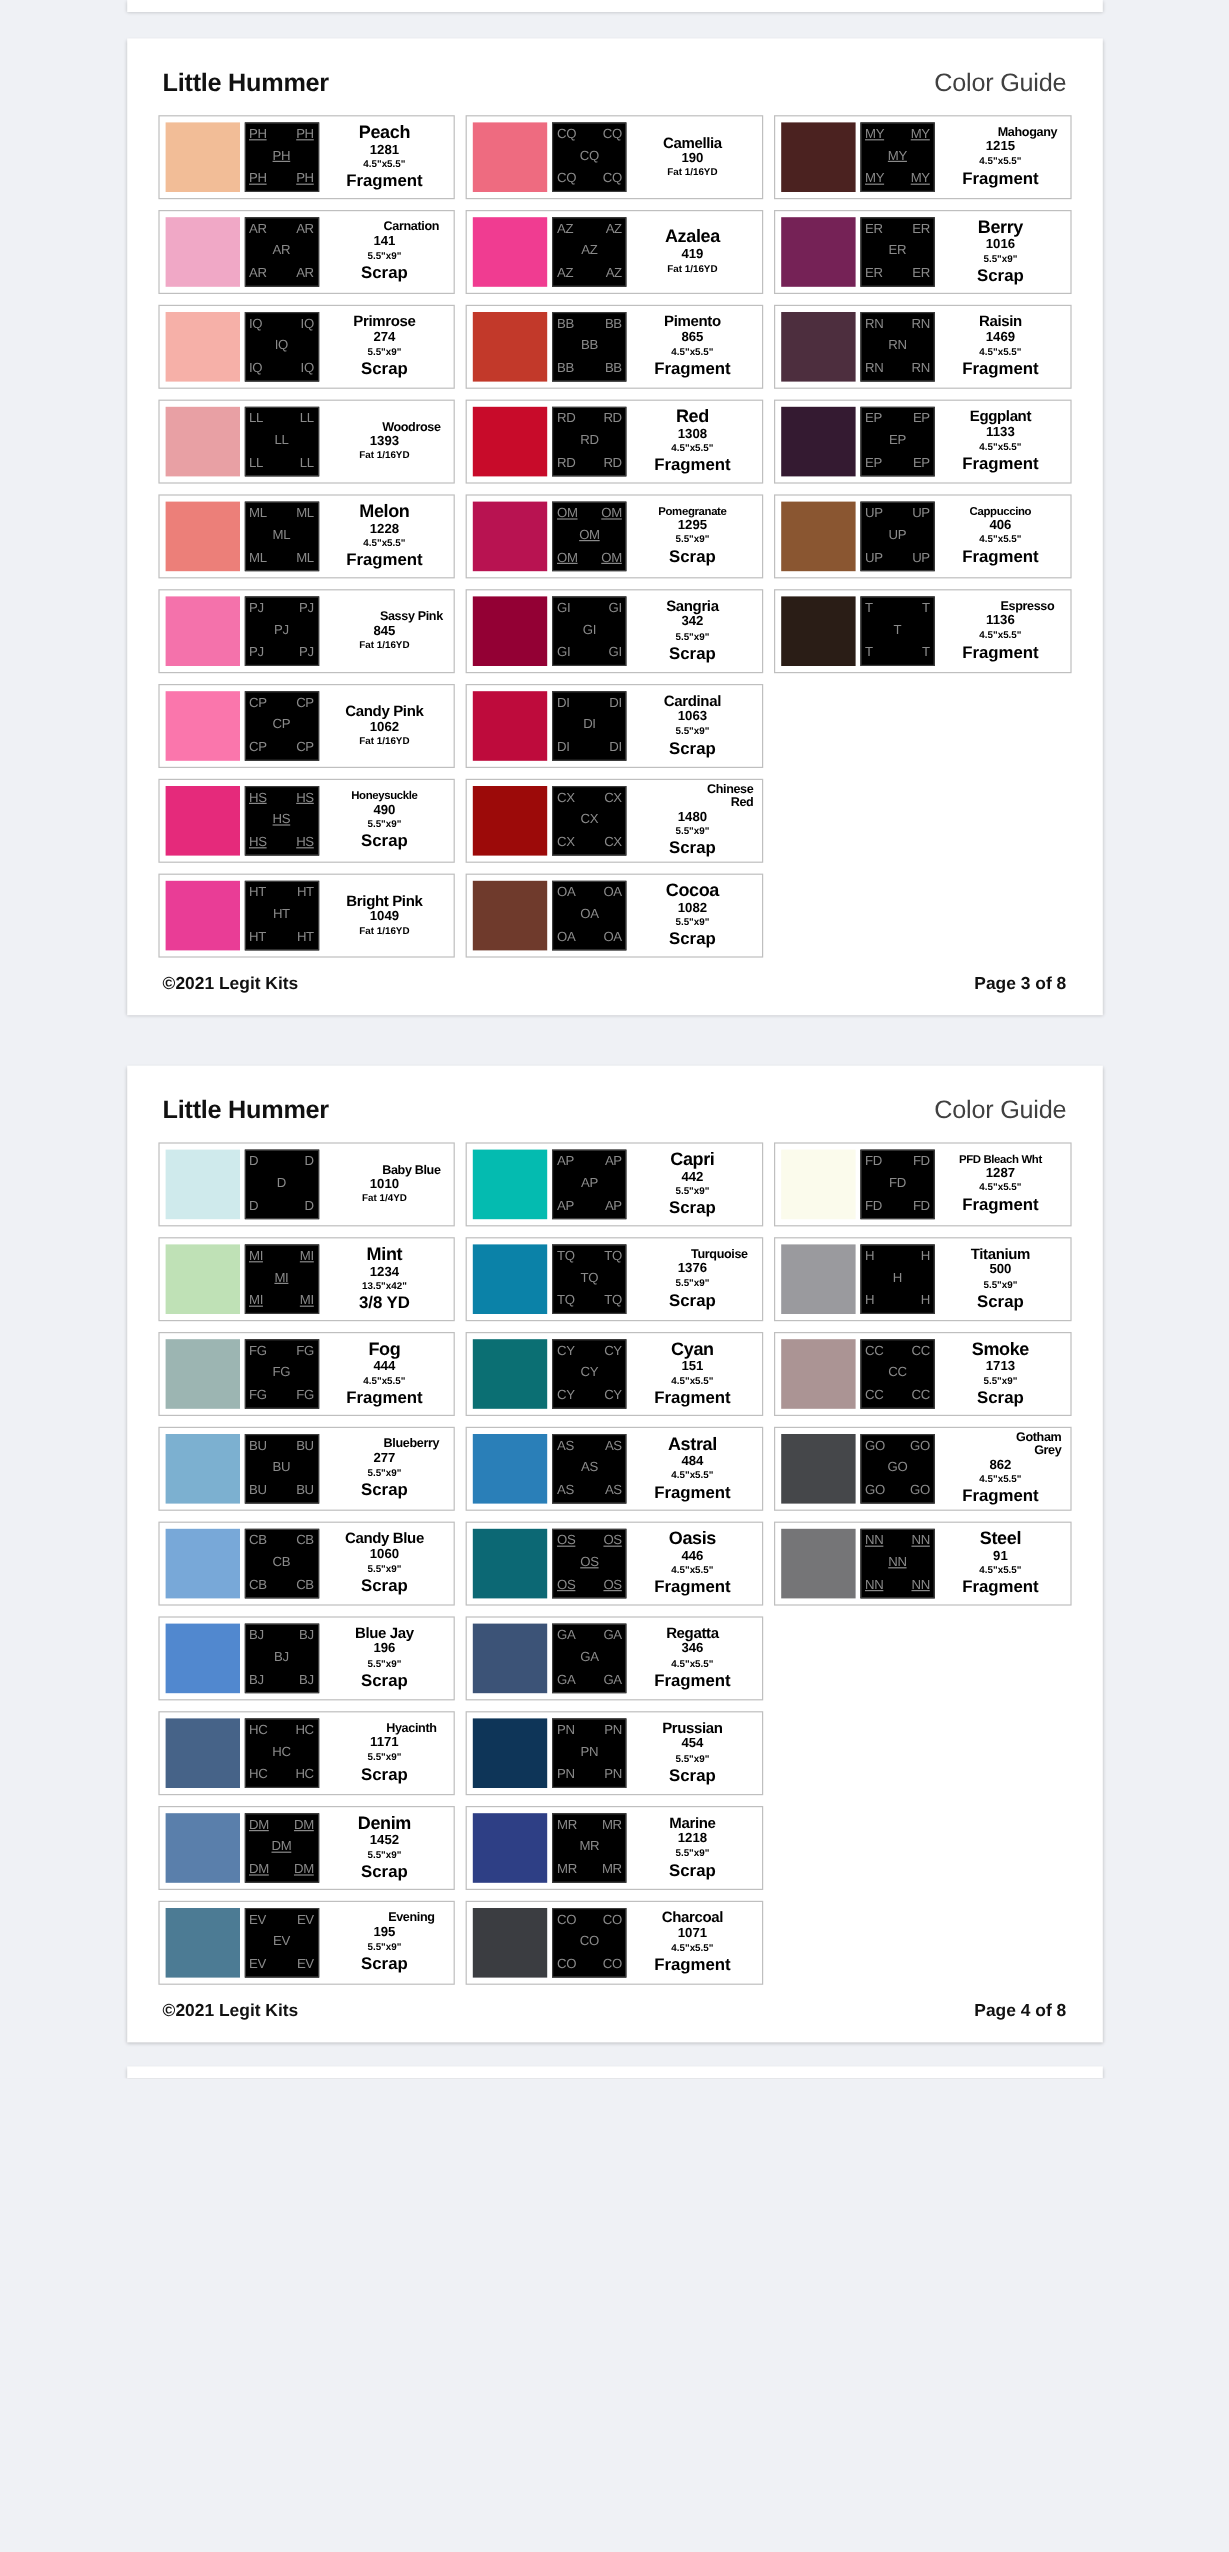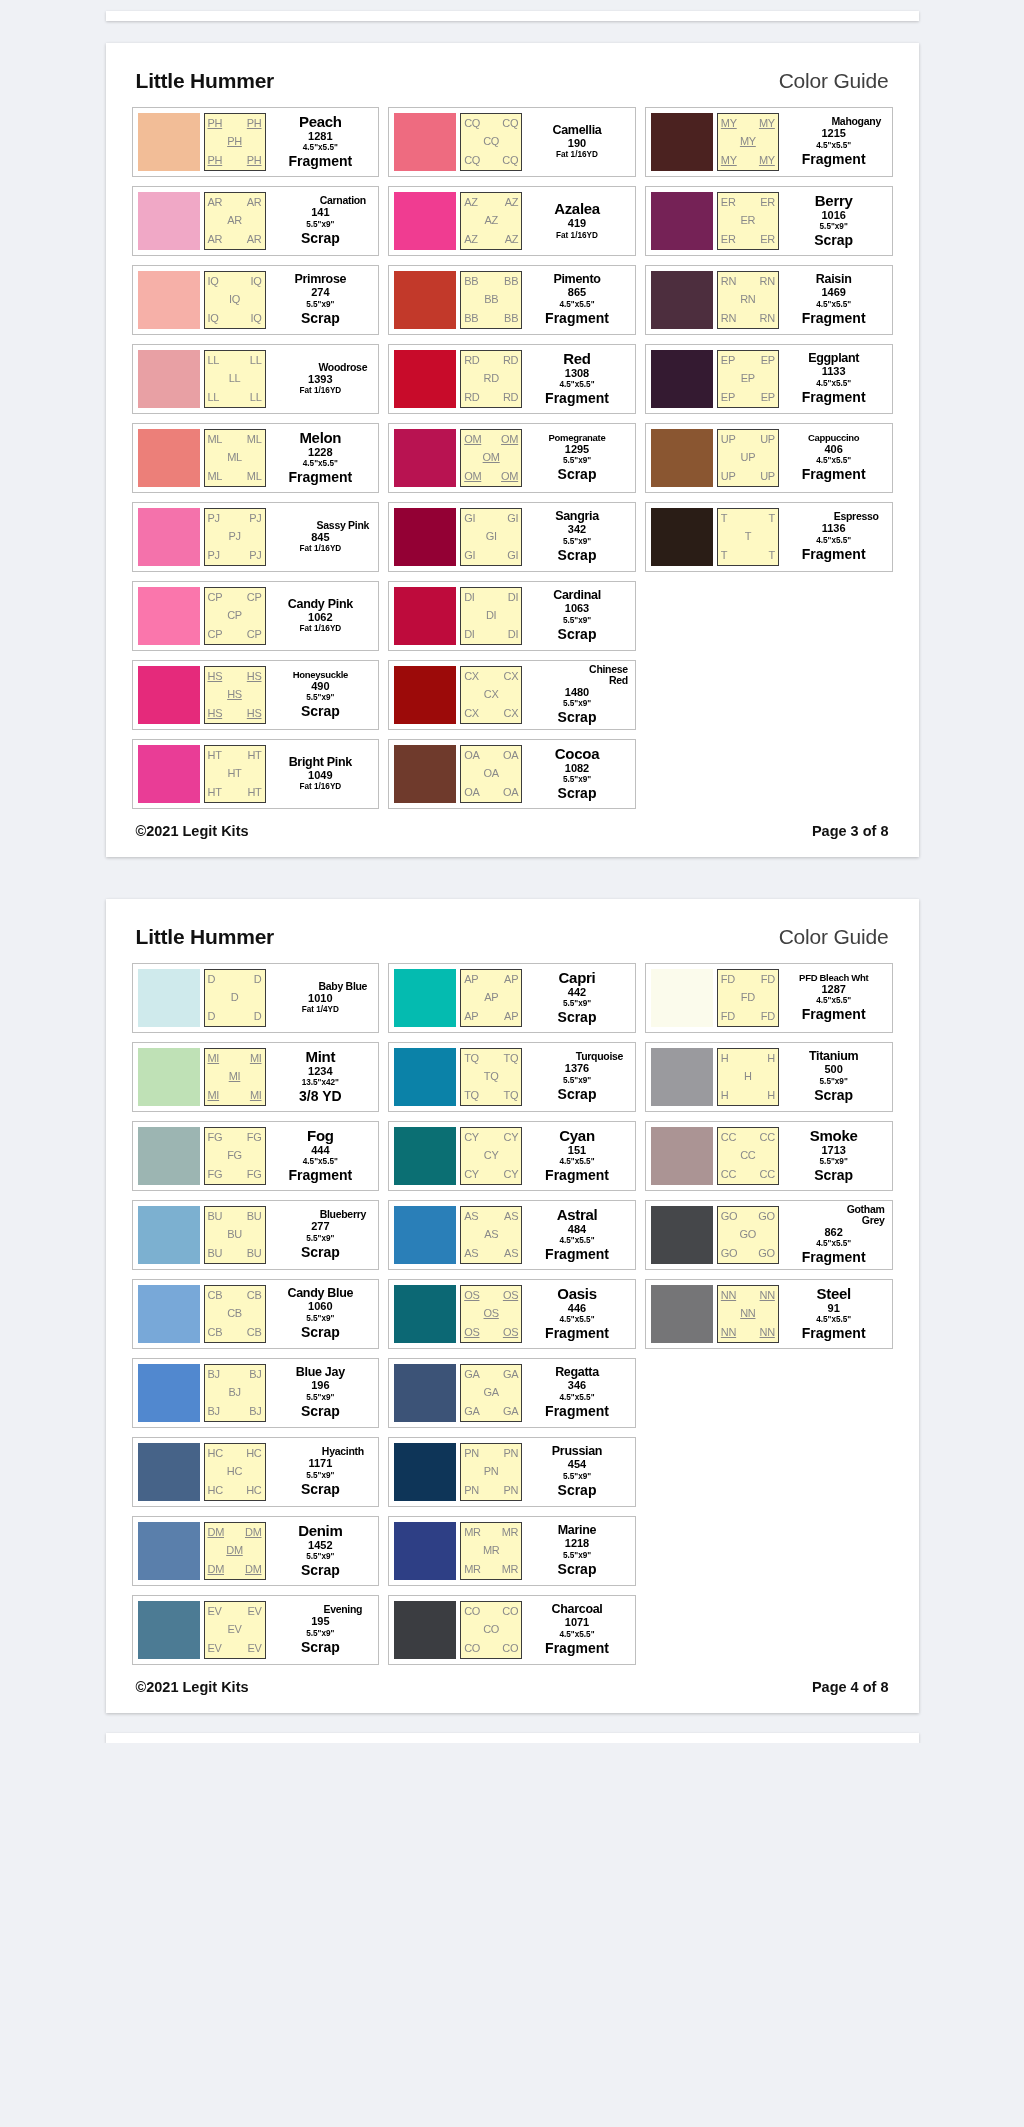--- a/index.html
+++ b/index.html
@@ -4,21 +4,21 @@
 <title>Little Hummer Color Guide</title>
 <style>
   * { box-sizing: border-box; margin: 0; padding: 0; }
   html, body {
     background: #eff1f5;
     font-family: "Liberation Sans", sans-serif;
     width: 1024px;
   }
   body { padding: 0; }
 
-  .viewport { width: 1024px; margin-top: 11px; }
+  .viewport { width: 1024px; }
 
   .page {
     width: 813px;
     margin: 0 auto 20px auto;
     background: #ffffff;
     box-shadow: 0 1px 3px rgba(0,0,0,0.22);
     padding: 26px 26px 16px 26px;
   }
   .page-peek {
     width: 813px;
@@ -77,21 +77,21 @@
   }
 
   .codebox {
     flex: 0 0 62px;
     width: 62px;
     border: 1.6px solid #3c3c3c;
     margin-left: 4px;
     position: relative;
     display: grid;
     grid-template-rows: 1fr 1fr 1fr;
-    background: #fef9c3;
+    background: #000000;
   }
   .coderow {
     display: flex;
     align-items: center;
     justify-content: space-between;
     padding: 0 3px;
   }
   .coderow.mid { justify-content: center; }
   .code {
     font-size: 11px;

